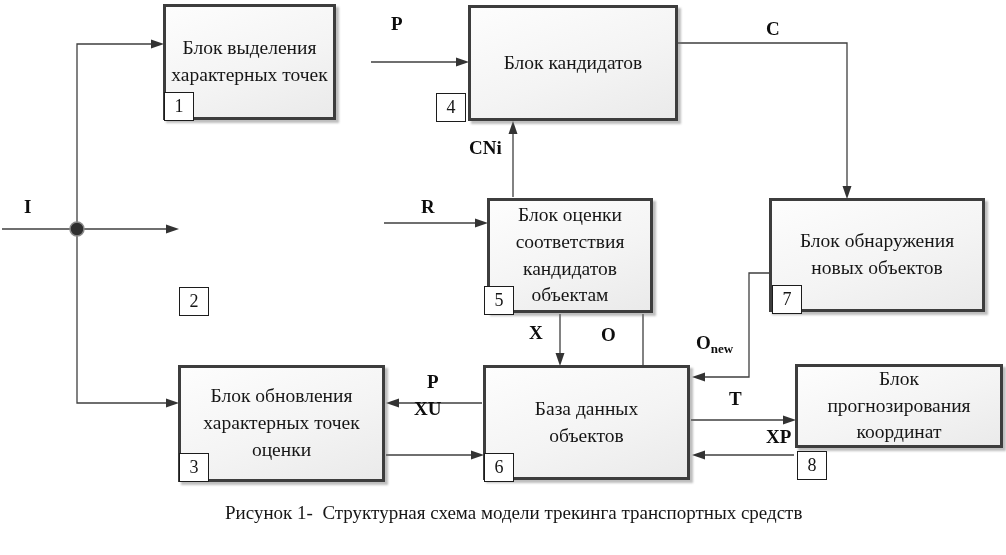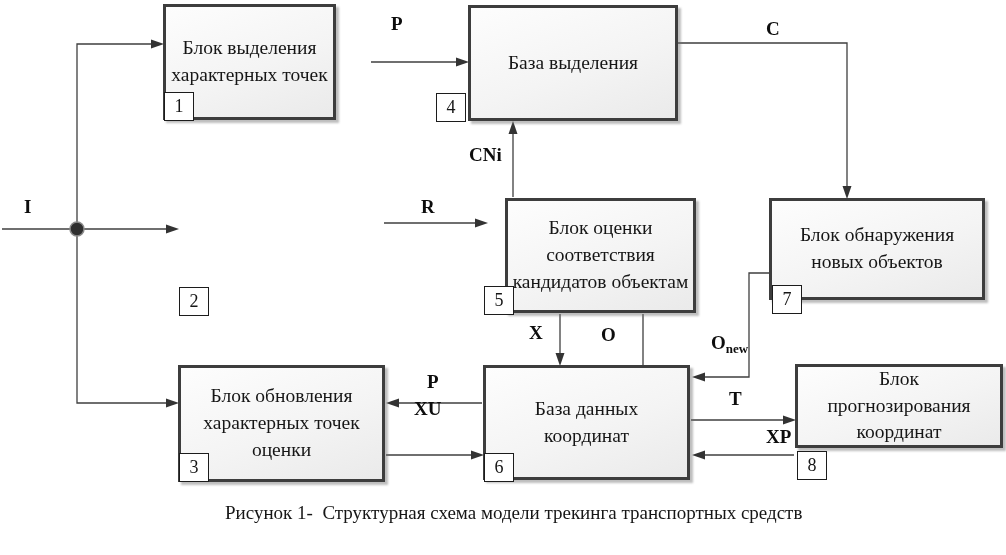--- a/index.html
+++ b/index.html
@@ -109,63 +109,63 @@
       <polygon points="484,455 471,450.5 471,459.5"></polygon>
     </g>
     <circle cx="77" cy="229" r="7" fill="#2f2f2f" stroke="#8a8a8a" stroke-width="1.5"></circle>
   </svg>
 
   <div class="block" style="left:163px; top:4px; width:173px; height:116px;">
     <span class="block-label">Блок выделения
 характерных точек</span>
   </div>
   <div class="block" style="left:468px; top:5px; width:210px; height:116px;">
-    <span class="block-label">База выделения</span>
+    <span class="block-label">Блок кандидатов</span>
   </div>
-  <div class="block" style="left:487px; top:198px; width:191px; height:115px;margin-left:18px;">
+  <div class="block" style="left:487px; top:198px; width:166px; height:115px;">
     <span class="block-label">Блок оценки
 соответствия
 кандидатов объектам</span>
   </div>
-  <div class="block" style="left:769px; top:198px; width:216px; height:102px;text-align:center;">
+  <div class="block" style="left:769px; top:198px; width:216px; height:114px;text-align:center;">
     <span class="block-label">Блок обнаружения
 новых объектов</span>
   </div>
   <div class="block" style="left:178px; top:365px; width:207px; height:117px;">
     <span class="block-label">Блок обновления
 характерных точек
 оценки</span>
   </div>
   <div class="block" style="left:483px; top:365px; width:207px; height:115px;">
     <span class="block-label">База данных
-координат</span>
+объектов</span>
   </div>
   <div class="block" style="left:795px; top:364px; width:208px; height:84px;">
     <span class="block-label">Блок
 прогнозирования
 координат</span>
   </div>
 
   <div class="badge" style="left:164px; top:92px;">1</div>
   <div class="badge" style="left:179px; top:287px;">2</div>
   <div class="badge" style="left:179px; top:453px;">3</div>
   <div class="badge" style="left:436px; top:93px;">4</div>
   <div class="badge" style="left:484px; top:286px;">5</div>
   <div class="badge" style="left:484px; top:453px;">6</div>
   <div class="badge" style="left:772px; top:285px;">7</div>
   <div class="badge" style="left:797px; top:451px;">8</div>
 
   <span class="arrow-label" style="left:24px;  top:196px;">I</span>
   <span class="arrow-label" style="left:391px; top:13px;">P</span>
   <span class="arrow-label" style="left:766px; top:18px;">C</span>
-  <span class="arrow-label" style="left:469px; top:144px;">CNi</span>
+  <span class="arrow-label" style="left:469px; top:137px;">CNi</span>
   <span class="arrow-label" style="left:421px; top:196px;">R</span>
   <span class="arrow-label" style="left:529px; top:322px;">X</span>
   <span class="arrow-label" style="left:601px; top:324px;">O</span>
-  <span class="arrow-label" style="left:696px; top:332px;margin-left:15px;"><span>O</span><span class="sub">new</span></span>
+  <span class="arrow-label" style="left:696px; top:332px;"><span>O</span><span class="sub">new</span></span>
   <span class="arrow-label" style="left:427px; top:371px;">P</span>
   <span class="arrow-label" style="left:414px; top:398px;">XU</span>
   <span class="arrow-label" style="left:729px; top:388px;">T</span>
   <span class="arrow-label" style="left:766px; top:426px;">XP</span>
 
   <div class="caption">Рисунок 1-  Структурная схема модели трекинга транспортных средств</div>
 
 </div>
 
 </body></html>

